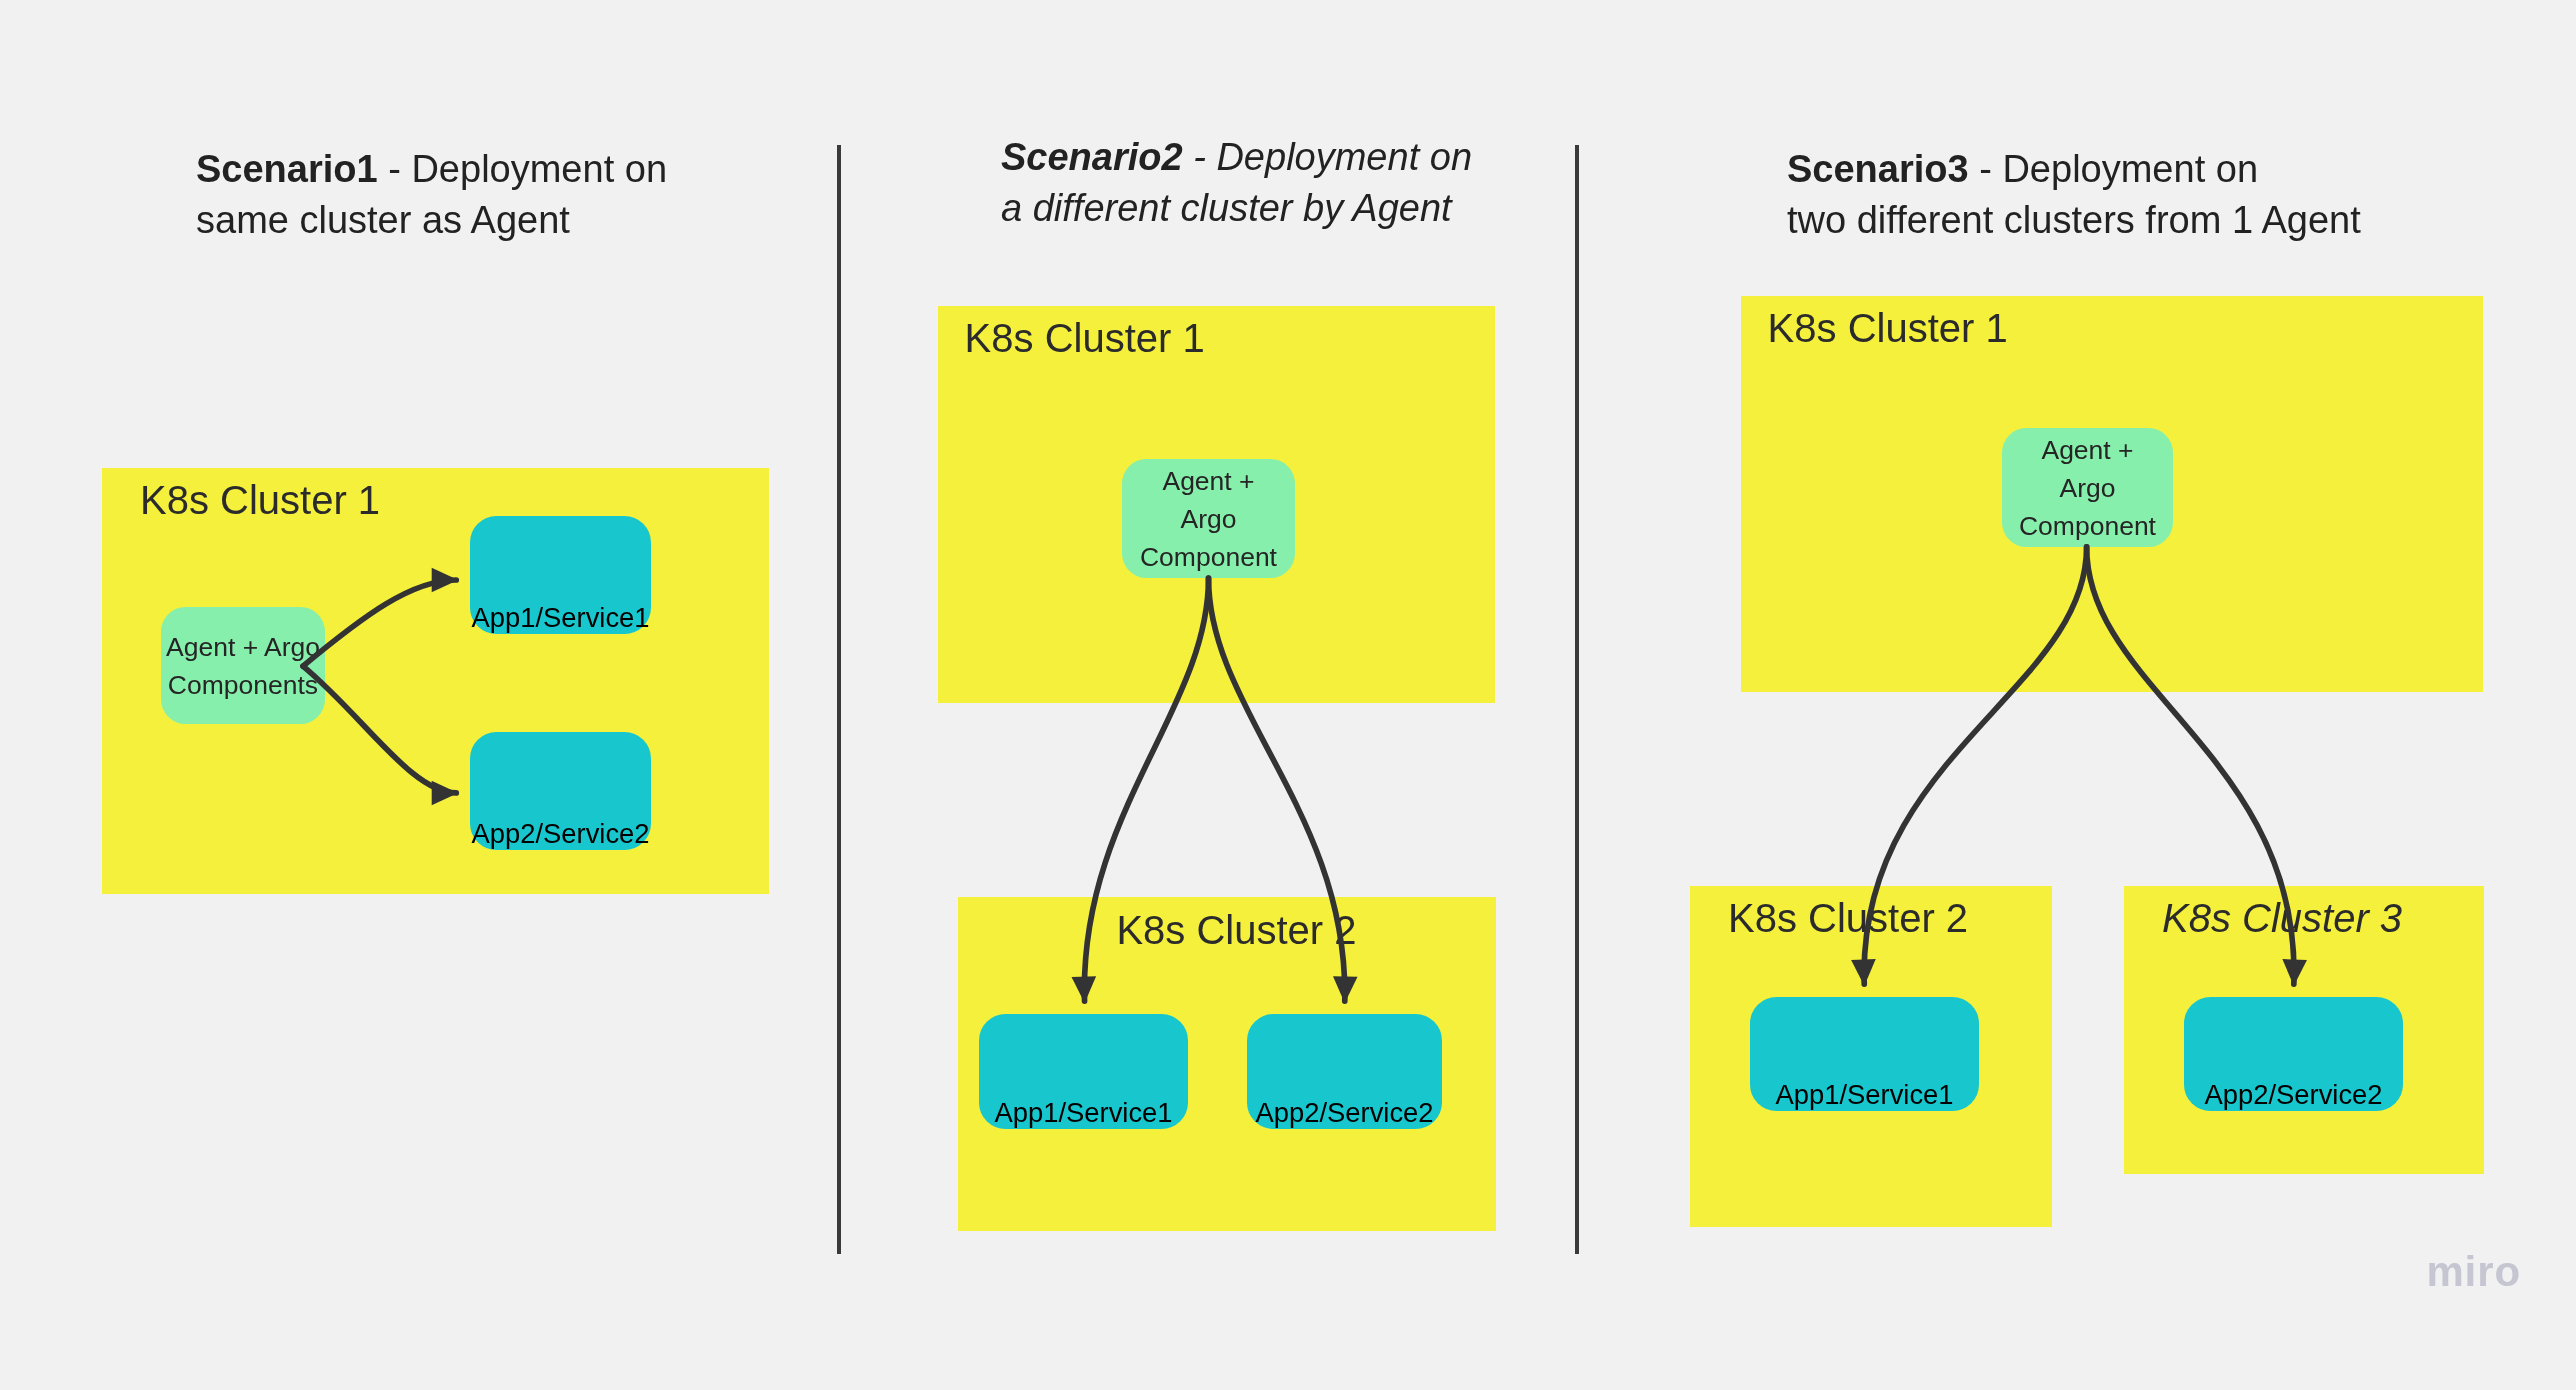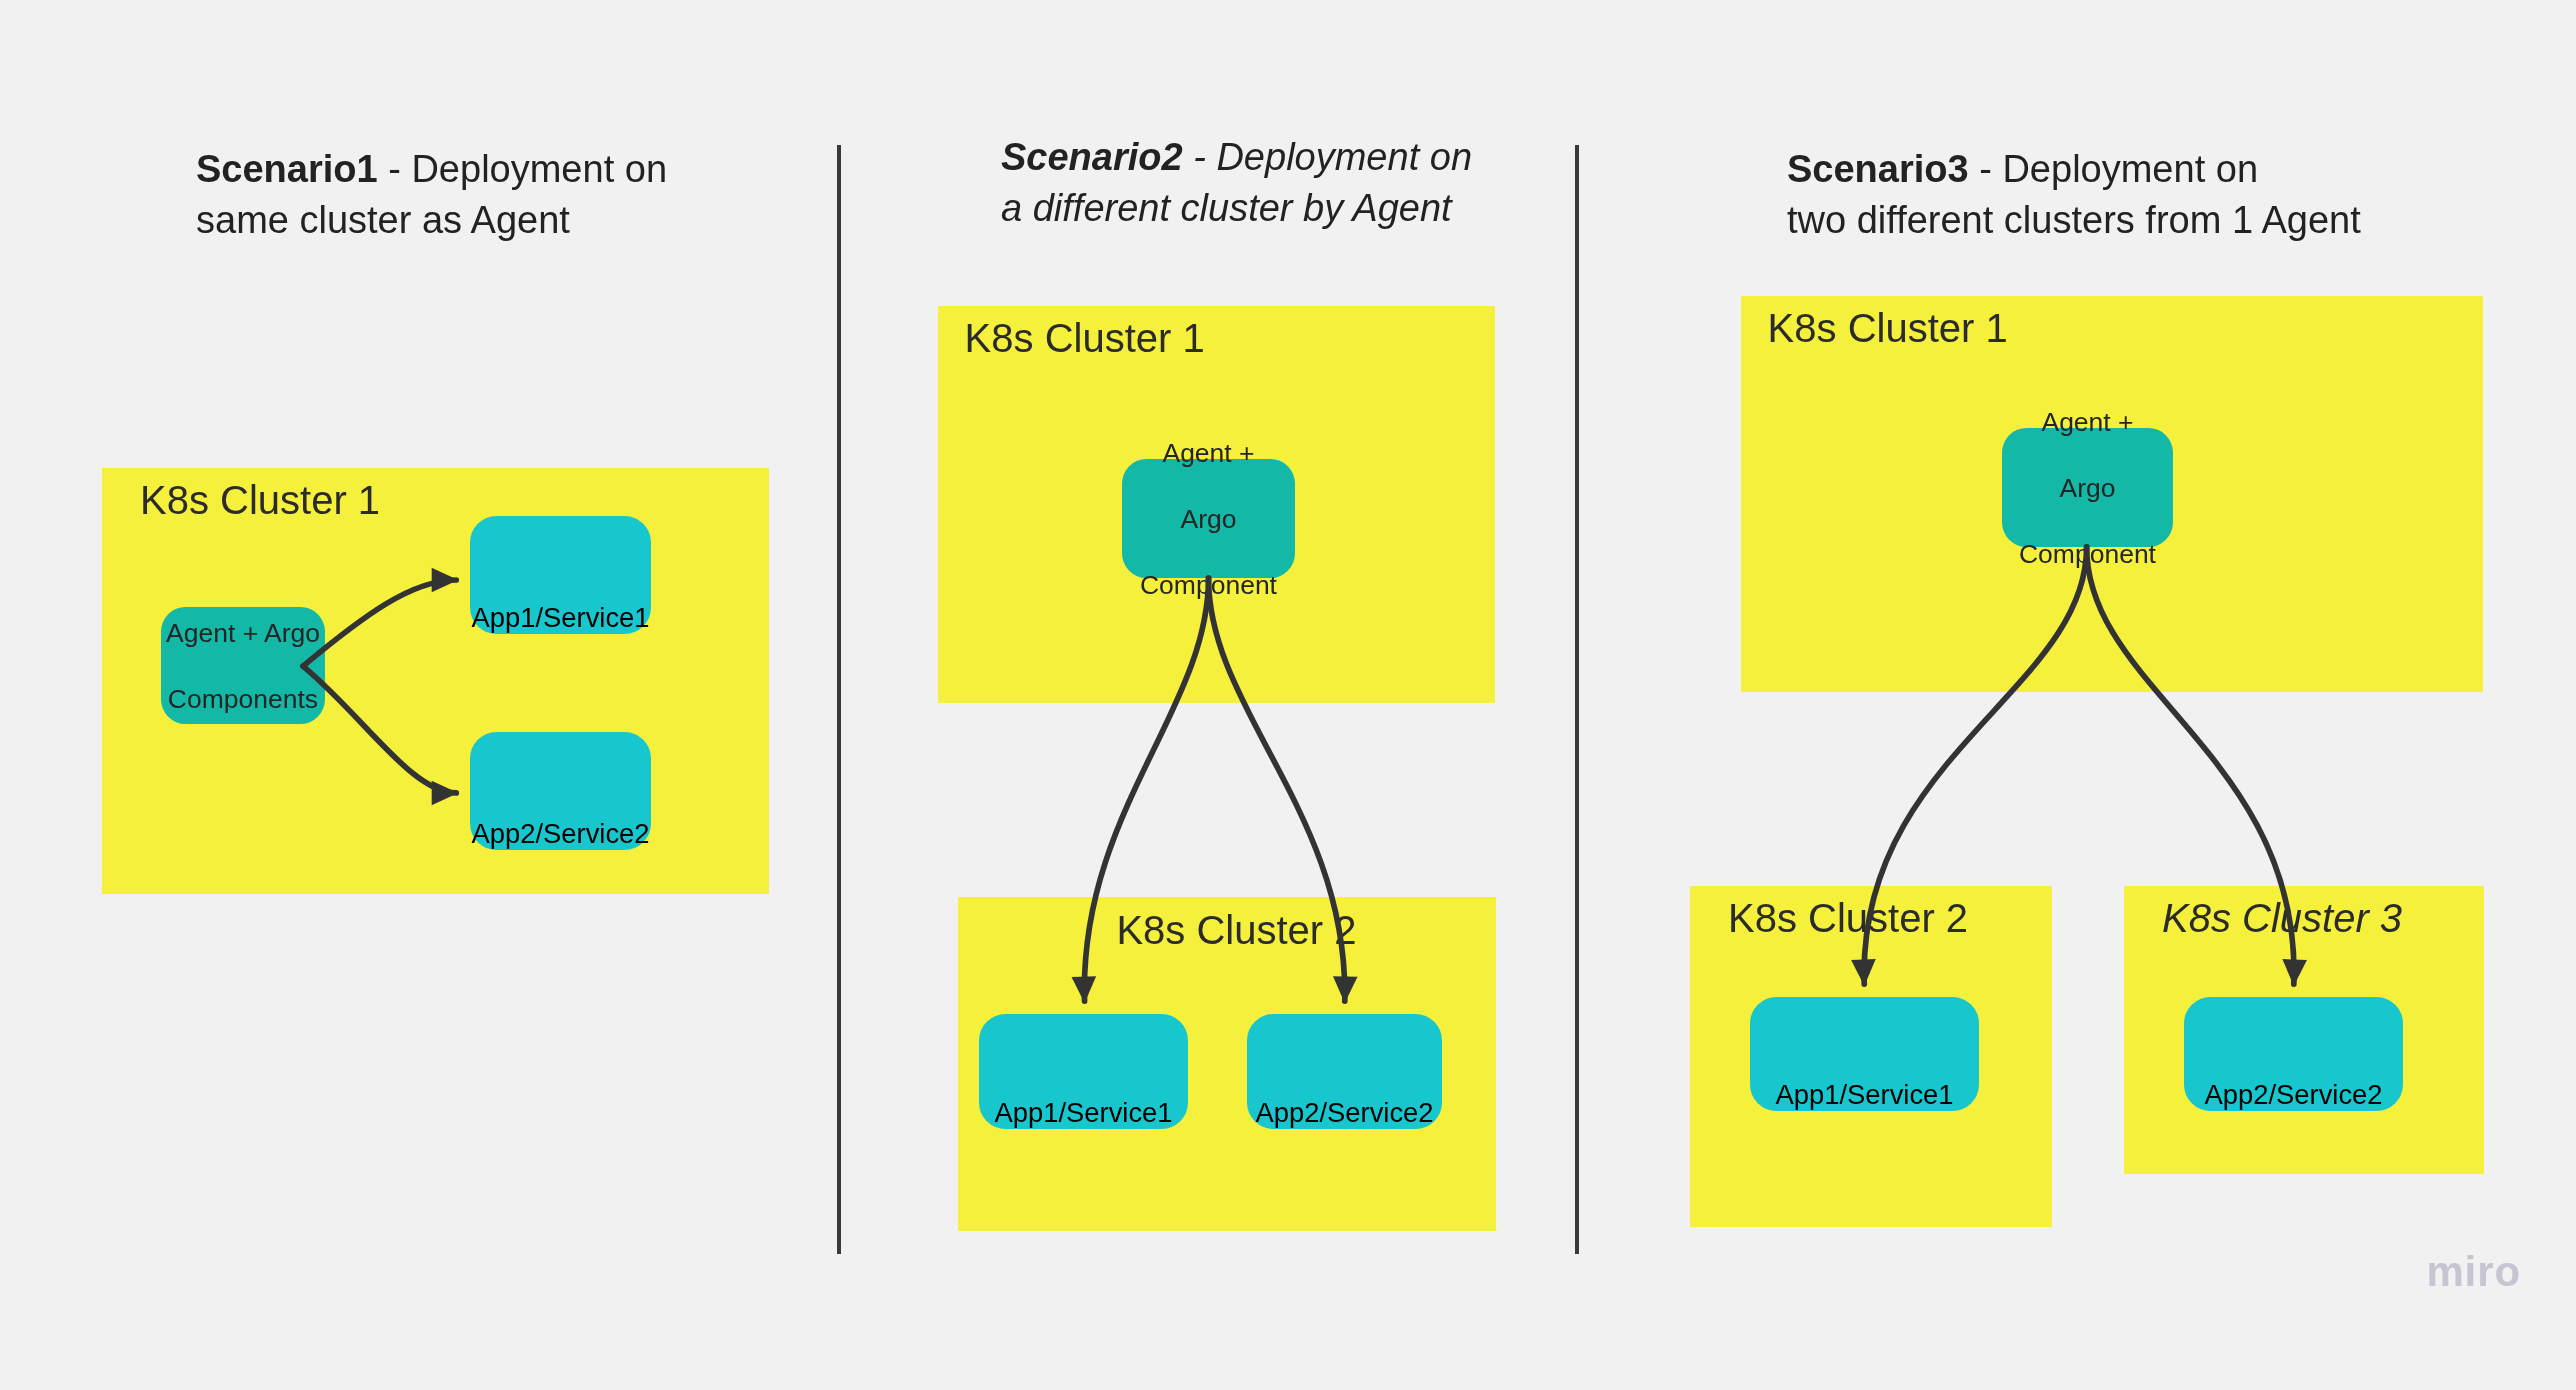--- a/index.html
+++ b/index.html
@@ -13,23 +13,23 @@
   .title{position:absolute;font-size:38px;line-height:51px;color:#222;}
   .title .b{font-weight:bold;}
   .t1{left:196px;top:144px;}
   .t2{left:1001px;top:132px;font-style:italic;}
   .t3{left:1787px;top:144px;}
   .cluster{position:absolute;background:#F5F03C;padding-left:19px;}
   .clabel{display:block;padding:9.5px 19px;font-size:40px;color:#2B2B2B;white-space:nowrap;}
   .center-label .clabel{text-align:center;padding-top:11.4px;}
   .flush-label .clabel{padding-left:7.6px;}
   .agent{
-    position:absolute;background:#14b8a6;border-radius:24.6px;
+    position:absolute;background:#86efac;border-radius:24.6px;
     display:flex;flex-direction:column;justify-content:center;align-items:center;
-    font-size:26.5px;line-height:38px;text-align:center;color:#252525;gap:28px;
+    font-size:26.5px;line-height:38px;text-align:center;color:#252525;
   }
   .app{
     position:absolute;background:#18C6CD;border-radius:26.5px;
     display:flex;justify-content:center;align-items:flex-end;
     font-size:27.4px;color:#000000;white-space:nowrap;
   }
   
   .s1-cluster1{left:102px;top:468px;width:648px;height:426px;}
   .s1-agent{left:137px;top:607px;width:164px;height:117px;margin-left:24px;}
   .s1-app1{left:470px;top:516px;width:181px;height:118px;}

